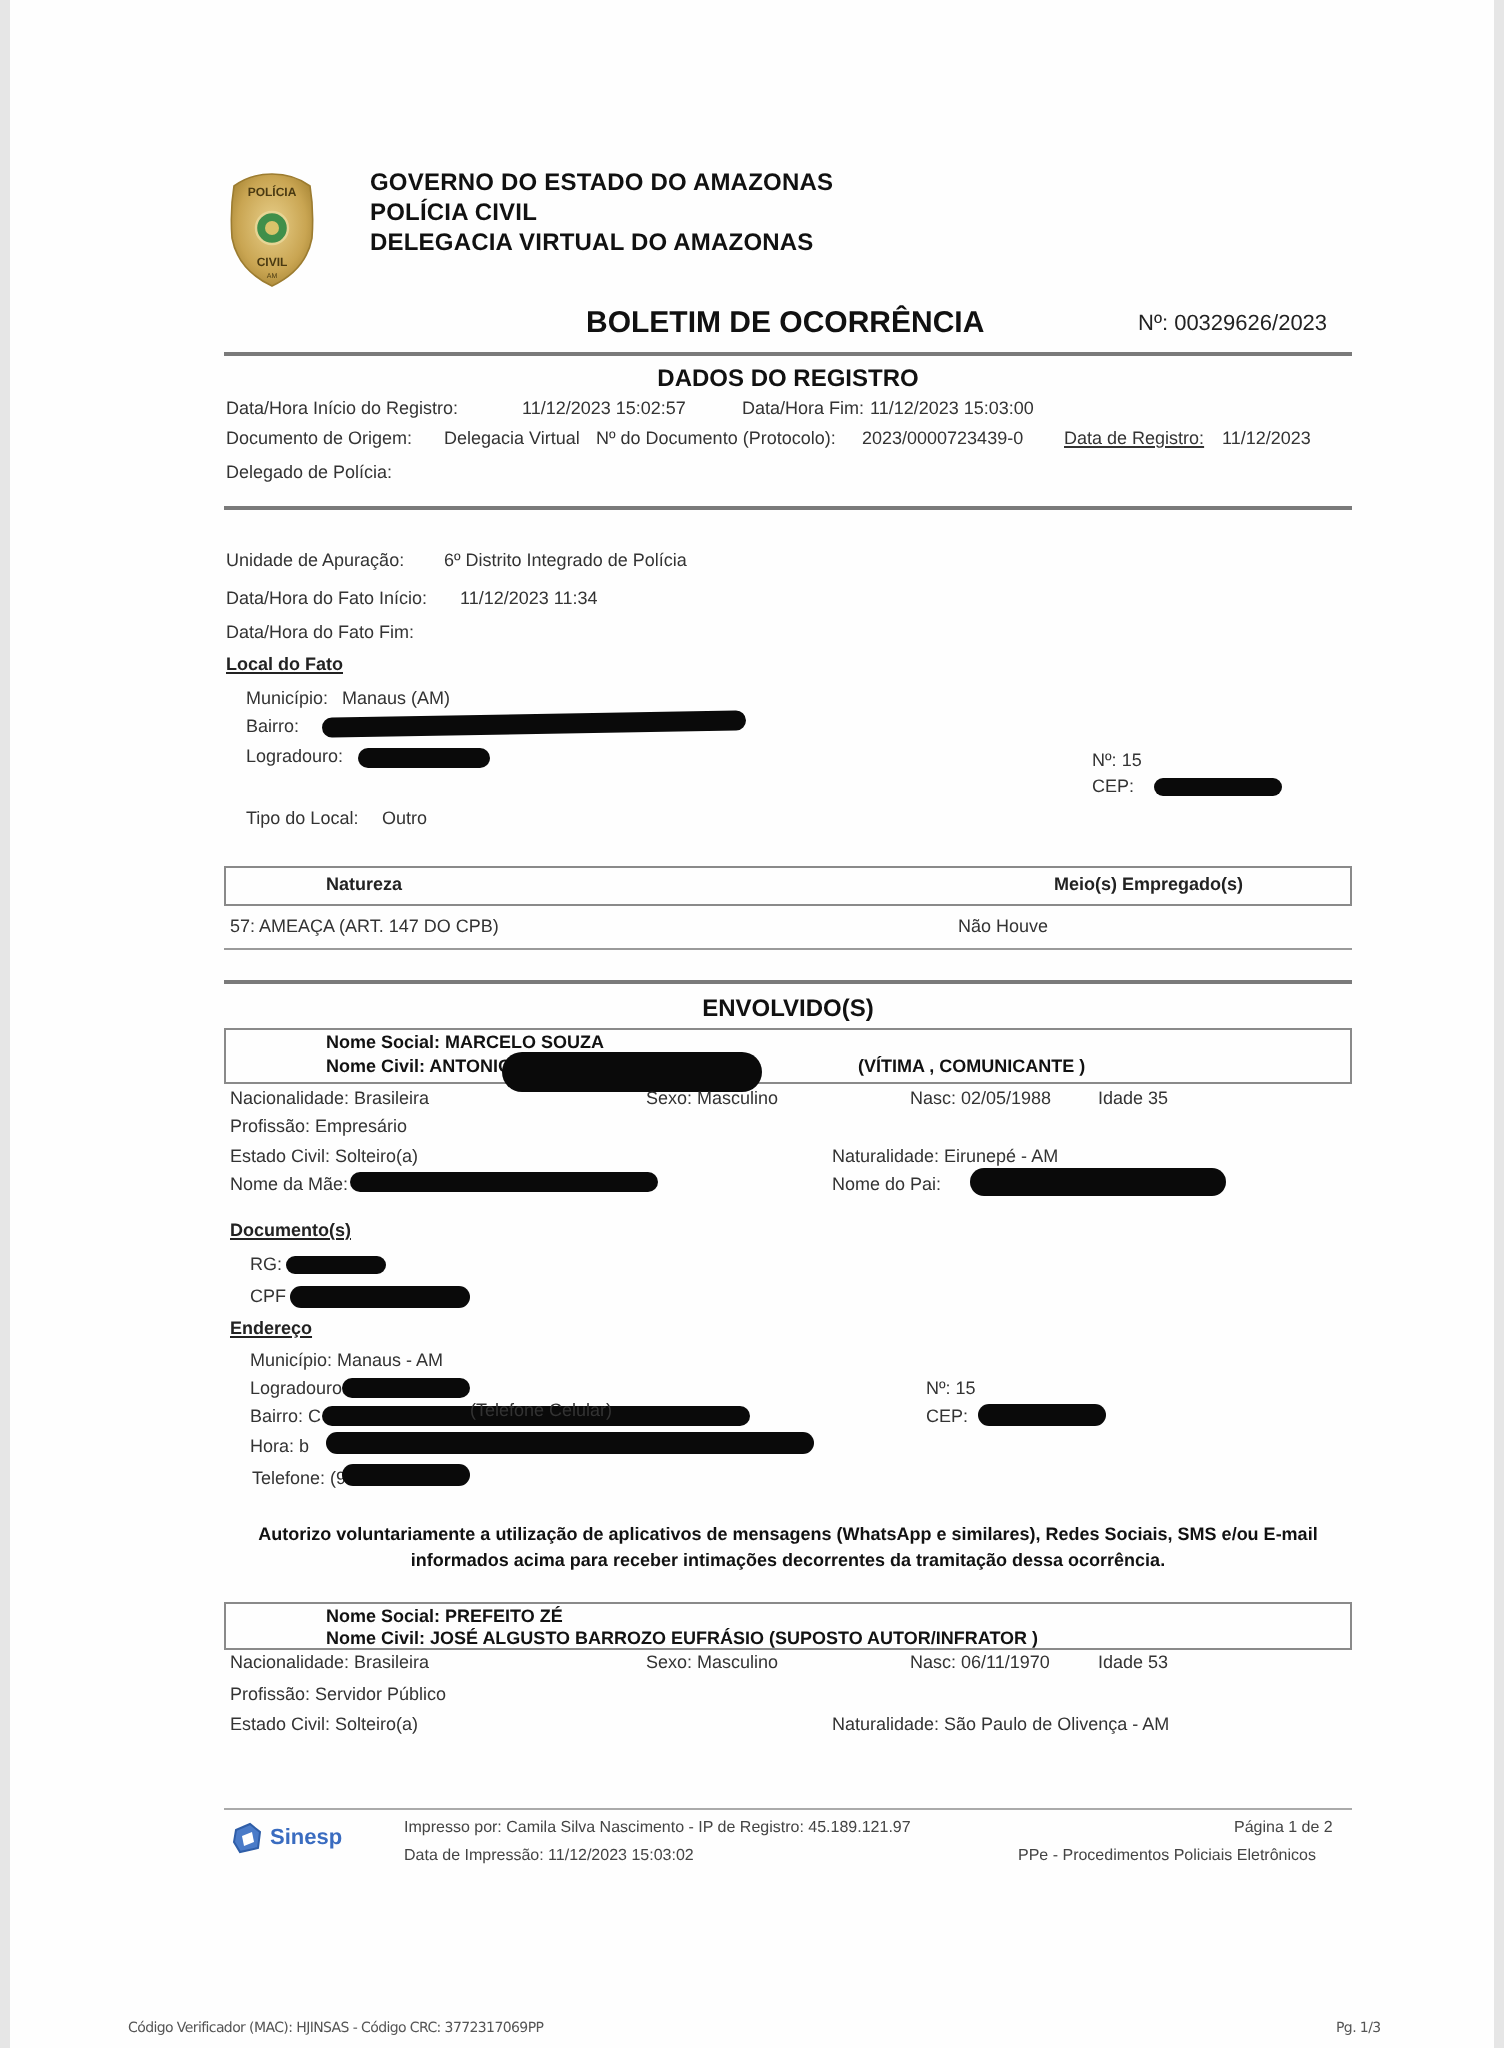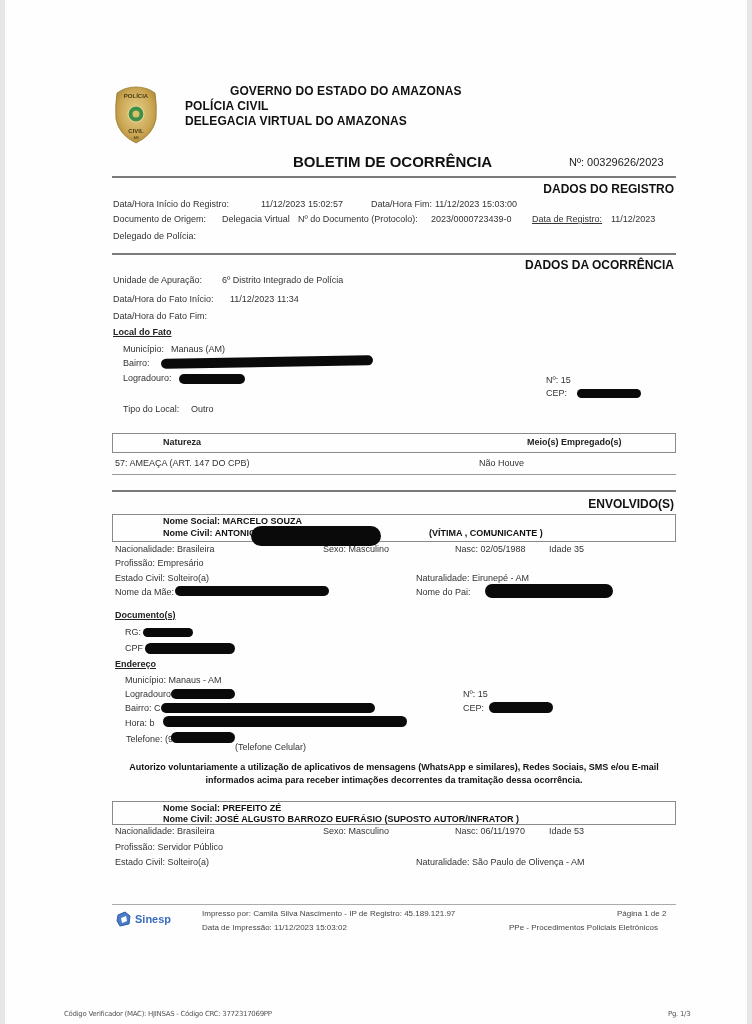--- a/index.html
+++ b/index.html
@@ -8,21 +8,21 @@
   .page {
     position: absolute; left: 5px; top: 0; width: 742px; height: 1024px;
     background: #fefefe;
   }
   .abs { position: absolute; white-space: nowrap; }
   .f9 { font-size: 9px; color: #333; }
   .f10 { font-size: 10px; color: #222; }
   .b { font-weight: bold; margin-left: 48px; }
   .hdr-line { position: absolute; font-size: 12px; font-weight: bold; color: #111; letter-spacing: 0.1px; }
   .title { font-size: 15px; font-weight: bold; color: #111; }
-  .section-title { font-size: 12px; font-weight: bold; color: #111; text-align: right; width: 560px; }
+  .section-title { font-size: 12px; font-weight: bold; color: #111; text-align: center; width: 560px; }
   .rule { position: absolute; height: 2px; background: #7a7a7a; }
   .rule-thin { position: absolute; height: 1px; background: #9a9a9a; }
   .ul { text-decoration: underline; font-weight: bold; font-size: 9px; color: #222; }
   .redact { position: absolute; background: #0a0a0a; border-radius: 8px; }
   .box { position: absolute; border: 1px solid #8a8a8a; }
   .badge {
     position: absolute; left: 108px; top: 85px; width: 46px; height: 60px;
   }
   .consent { font-size: 9px; font-weight: bold; text-align: center; color: #111; line-height: 13px; width: 560px; white-space: normal; }
   .footer-small { font-size: 8px; color: #444; }
@@ -42,21 +42,21 @@
       </radialGradient>
     </defs>
     <path d="M4 8 Q12 2 23 2 Q34 2 42 8 Q44 20 43 34 Q40 50 23 58 Q6 50 3 34 Q2 20 4 8 Z" fill="url(#gold)" stroke="#9c7c30" stroke-width="0.8"></path>
     <text x="23" y="13" font-size="6" font-weight="bold" text-anchor="middle" fill="#4a3a12" font-family="Liberation Sans, sans-serif">POLÍCIA</text>
     <circle cx="23" cy="29" r="8" fill="#3f8f4a" stroke="#e7d493" stroke-width="1.2"></circle>
     <circle cx="23" cy="29" r="3.5" fill="#d9c36a"></circle>
     <text x="23" y="48" font-size="6" font-weight="bold" text-anchor="middle" fill="#4a3a12" font-family="Liberation Sans, sans-serif">CIVIL</text>
     <text x="23" y="54" font-size="3.5" text-anchor="middle" fill="#4a3a12" font-family="Liberation Sans, sans-serif">AM</text>
   </svg>
 
-  <div class="hdr-line" style="left:180px; top:84px;margin-left:45px;">GOVERNO DO ESTADO DO AMAZONAS</div>
+  <div class="hdr-line" style="left:180px; top:84px;">GOVERNO DO ESTADO DO AMAZONAS</div>
   <div class="hdr-line" style="left:180px; top:99px;">POLÍCIA CIVIL</div>
   <div class="hdr-line" style="left:180px; top:114px;">DELEGACIA VIRTUAL DO AMAZONAS</div>
 
   <div class="abs title" style="left:288px; top:153px;">BOLETIM DE OCORRÊNCIA</div>
   <div class="abs f10" style="left:564px; top:156px; font-size:11px;">Nº: 00329626/2023</div>
 
   <div class="rule" style="left:107px; top:176px; width:564px;"></div>
 
   <div class="abs section-title" style="left:109px; top:182px;">DADOS DO REGISTRO</div>
   <div class="abs f9" style="left:108px; top:199px;">Data/Hora Início do Registro:</div>
@@ -68,21 +68,20 @@
   <div class="abs f9" style="left:217px; top:214px;">Delegacia Virtual</div>
   <div class="abs f9" style="left:293px; top:214px;">Nº do Documento (Protocolo):</div>
   <div class="abs f9" style="left:426px; top:214px;">2023/0000723439-0</div>
   <div class="abs f9" style="left:527px; top:214px;text-decoration:underline;">Data de Registro:</div>
   <div class="abs f9" style="left:606px; top:214px;">11/12/2023</div>
 
   <div class="abs f9" style="left:108px; top:231px;">Delegado de Polícia:</div>
 
   <div class="rule" style="left:107px; top:253px; width:564px;"></div>
 
-  <div class="abs section-title" style="left:109px; top:258px;">DADOS DA OCORRÊNCIA</div>
   <div class="abs f9" style="left:108px; top:275px;">Unidade de Apuração:</div>
   <div class="abs f9" style="left:217px; top:275px;">6º Distrito Integrado de Polícia</div>
   <div class="abs f9" style="left:108px; top:294px;">Data/Hora do Fato Início:</div>
   <div class="abs f9" style="left:225px; top:294px;">11/12/2023 11:34</div>
   <div class="abs f9" style="left:108px; top:311px;">Data/Hora do Fato Fim:</div>
 
   <div class="abs ul" style="left:108px; top:327px;">Local do Fato</div>
   <div class="abs f9" style="left:118px; top:344px;">Município:</div>
   <div class="abs f9" style="left:166px; top:344px;">Manaus (AM)</div>
   <div class="abs f9" style="left:118px; top:358px;">Bairro:</div>
@@ -135,21 +134,21 @@
   <div class="redact" style="left:166px; top:689px; width:64px; height:10px;"></div>
   <div class="abs f9" style="left:458px; top:689px;">Nº: 15</div>
   <div class="abs f9" style="left:120px; top:703px;">Bairro: C</div>
   <div class="redact" style="left:156px; top:703px; width:214px; height:10px;"></div>
   <div class="abs f9" style="left:458px; top:703px;">CEP:</div>
   <div class="redact" style="left:484px; top:702px; width:64px; height:11px;"></div>
   <div class="abs f9" style="left:120px; top:718px;">Hora:  b</div>
   <div class="redact" style="left:158px; top:716px; width:244px; height:11px;"></div>
   <div class="abs f9" style="left:121px; top:734px;">Telefone: (9</div>
   <div class="redact" style="left:166px; top:732px; width:64px; height:11px;"></div>
-  <div class="abs f9" style="left:230px; top:742px;text-align:right;">(Telefone Celular)</div>
+  <div class="abs f9" style="left:230px; top:700px;text-align:right;">(Telefone Celular)</div>
 
   <div class="abs consent" style="left:109px; top:761px;">Autorizo voluntariamente a utilização de aplicativos de mensagens (WhatsApp e similares), Redes Sociais, SMS e/ou E-mail informados acima para receber intimações decorrentes da tramitação dessa ocorrência.</div>
 
   <div class="box" style="left:107px; top:801px; width:564px; height:24px;"></div>
   <div class="abs f9 b" style="left:110px; top:803px; color:#111;">Nome Social: PREFEITO ZÉ</div>
   <div class="abs f9 b" style="left:110px; top:814px; color:#111;">Nome Civil: JOSÉ ALGUSTO BARROZO EUFRÁSIO (SUPOSTO AUTOR/INFRATOR )</div>
   <div class="abs f9" style="left:110px; top:826px;">Nacionalidade: Brasileira</div>
   <div class="abs f9" style="left:318px; top:826px;">Sexo: Masculino</div>
   <div class="abs f9" style="left:450px; top:826px;">Nasc: 06/11/1970</div>
   <div class="abs f9" style="left:544px; top:826px;">Idade  53</div>

